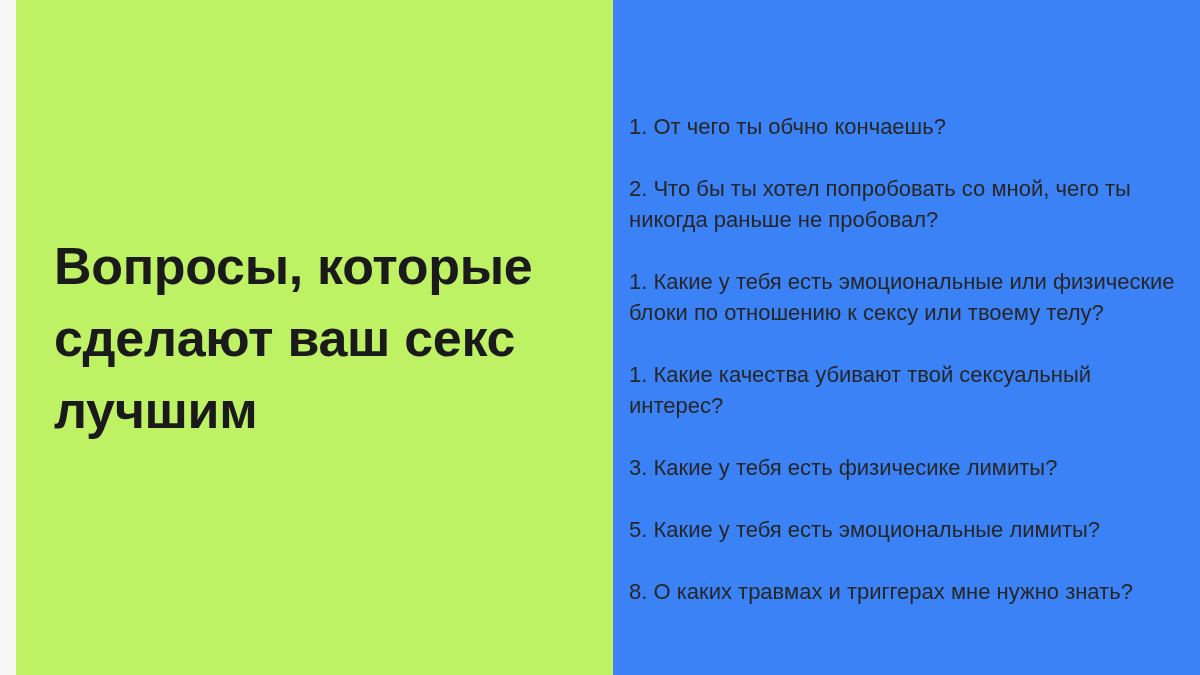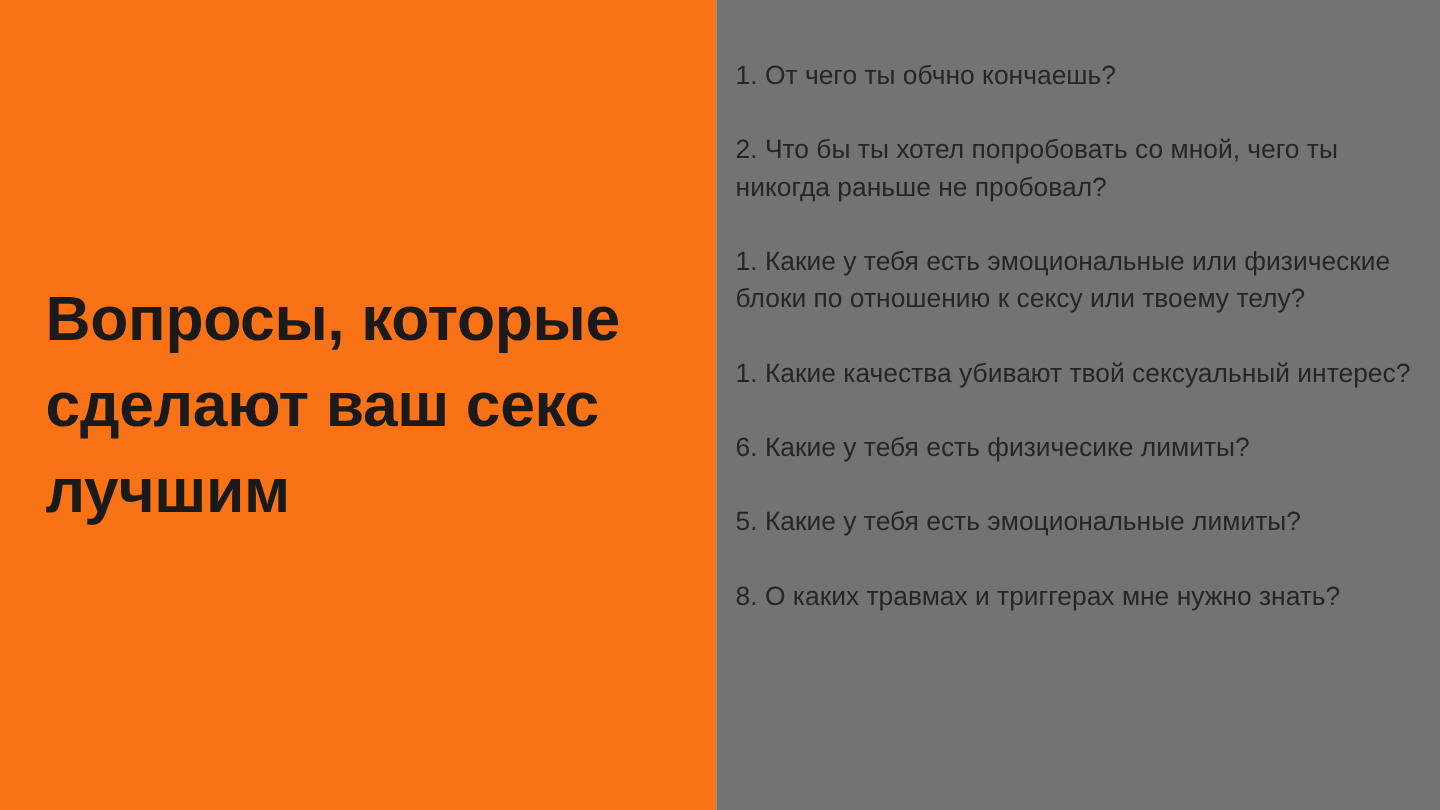--- a/index.html
+++ b/index.html
@@ -16,44 +16,46 @@
   .slide {
     position: relative;
     width: 1200px;
     height: 675px;
     display: flex;
     align-items: stretch;
   }
   .left-panel {
     width: 597px;
     flex: 0 0 597px;
-    background: #f97316;
+    background: #bef264;
     display: flex;
     flex-direction: column;
     justify-content: center;
     box-sizing: border-box;
     padding: 0 56px 0 38px;
+    margin-left: 16px;
   }
   .slide-title {
     font-size: 52px;
     line-height: 72px;
     font-weight: bold;
     color: #1a1a1a;
     letter-spacing: -0.3px;
     margin: 0;
     padding: 0;
     word-wrap: break-word;
   }
   .right-panel {
     flex: 1 1 auto;
-    background: #737373;
+    background: #3b82f6;
     box-sizing: border-box;
     padding: 47px 14px 0 16px;
     display: flex;
     flex-direction: column;
+    justify-content: center;
   }
   .question-list {
     list-style: none;
     margin: 0;
     padding: 0;
   }
   .question-item {
     font-size: 22px;
     line-height: 31px;
     color: #262626;
@@ -73,19 +75,19 @@
   <div class="left-panel">
     <h1 class="slide-title">Вопросы, которые сделают ваш секс лучшим</h1>
   </div>
 
   <div class="right-panel">
     <ul class="question-list">
       <li class="question-item">1. От чего ты обчно кончаешь?</li>
       <li class="question-item">2. Что бы ты хотел попробовать со мной, чего ты никогда раньше не пробовал?</li>
       <li class="question-item">1. Какие у тебя есть эмоциональные или физические блоки по отношению к сексу или твоему телу?</li>
       <li class="question-item">1. Какие качества убивают твой сексуальный интерес?</li>
-      <li class="question-item">6. Какие у тебя есть физичесике лимиты?</li>
+      <li class="question-item">3. Какие у тебя есть физичесике лимиты?</li>
       <li class="question-item">5. Какие у тебя есть эмоциональные лимиты?</li>
       <li class="question-item">8. О каких травмах и триггерах мне нужно знать?</li>
     </ul>
   </div>
 
 </div>
 
 </body></html>

